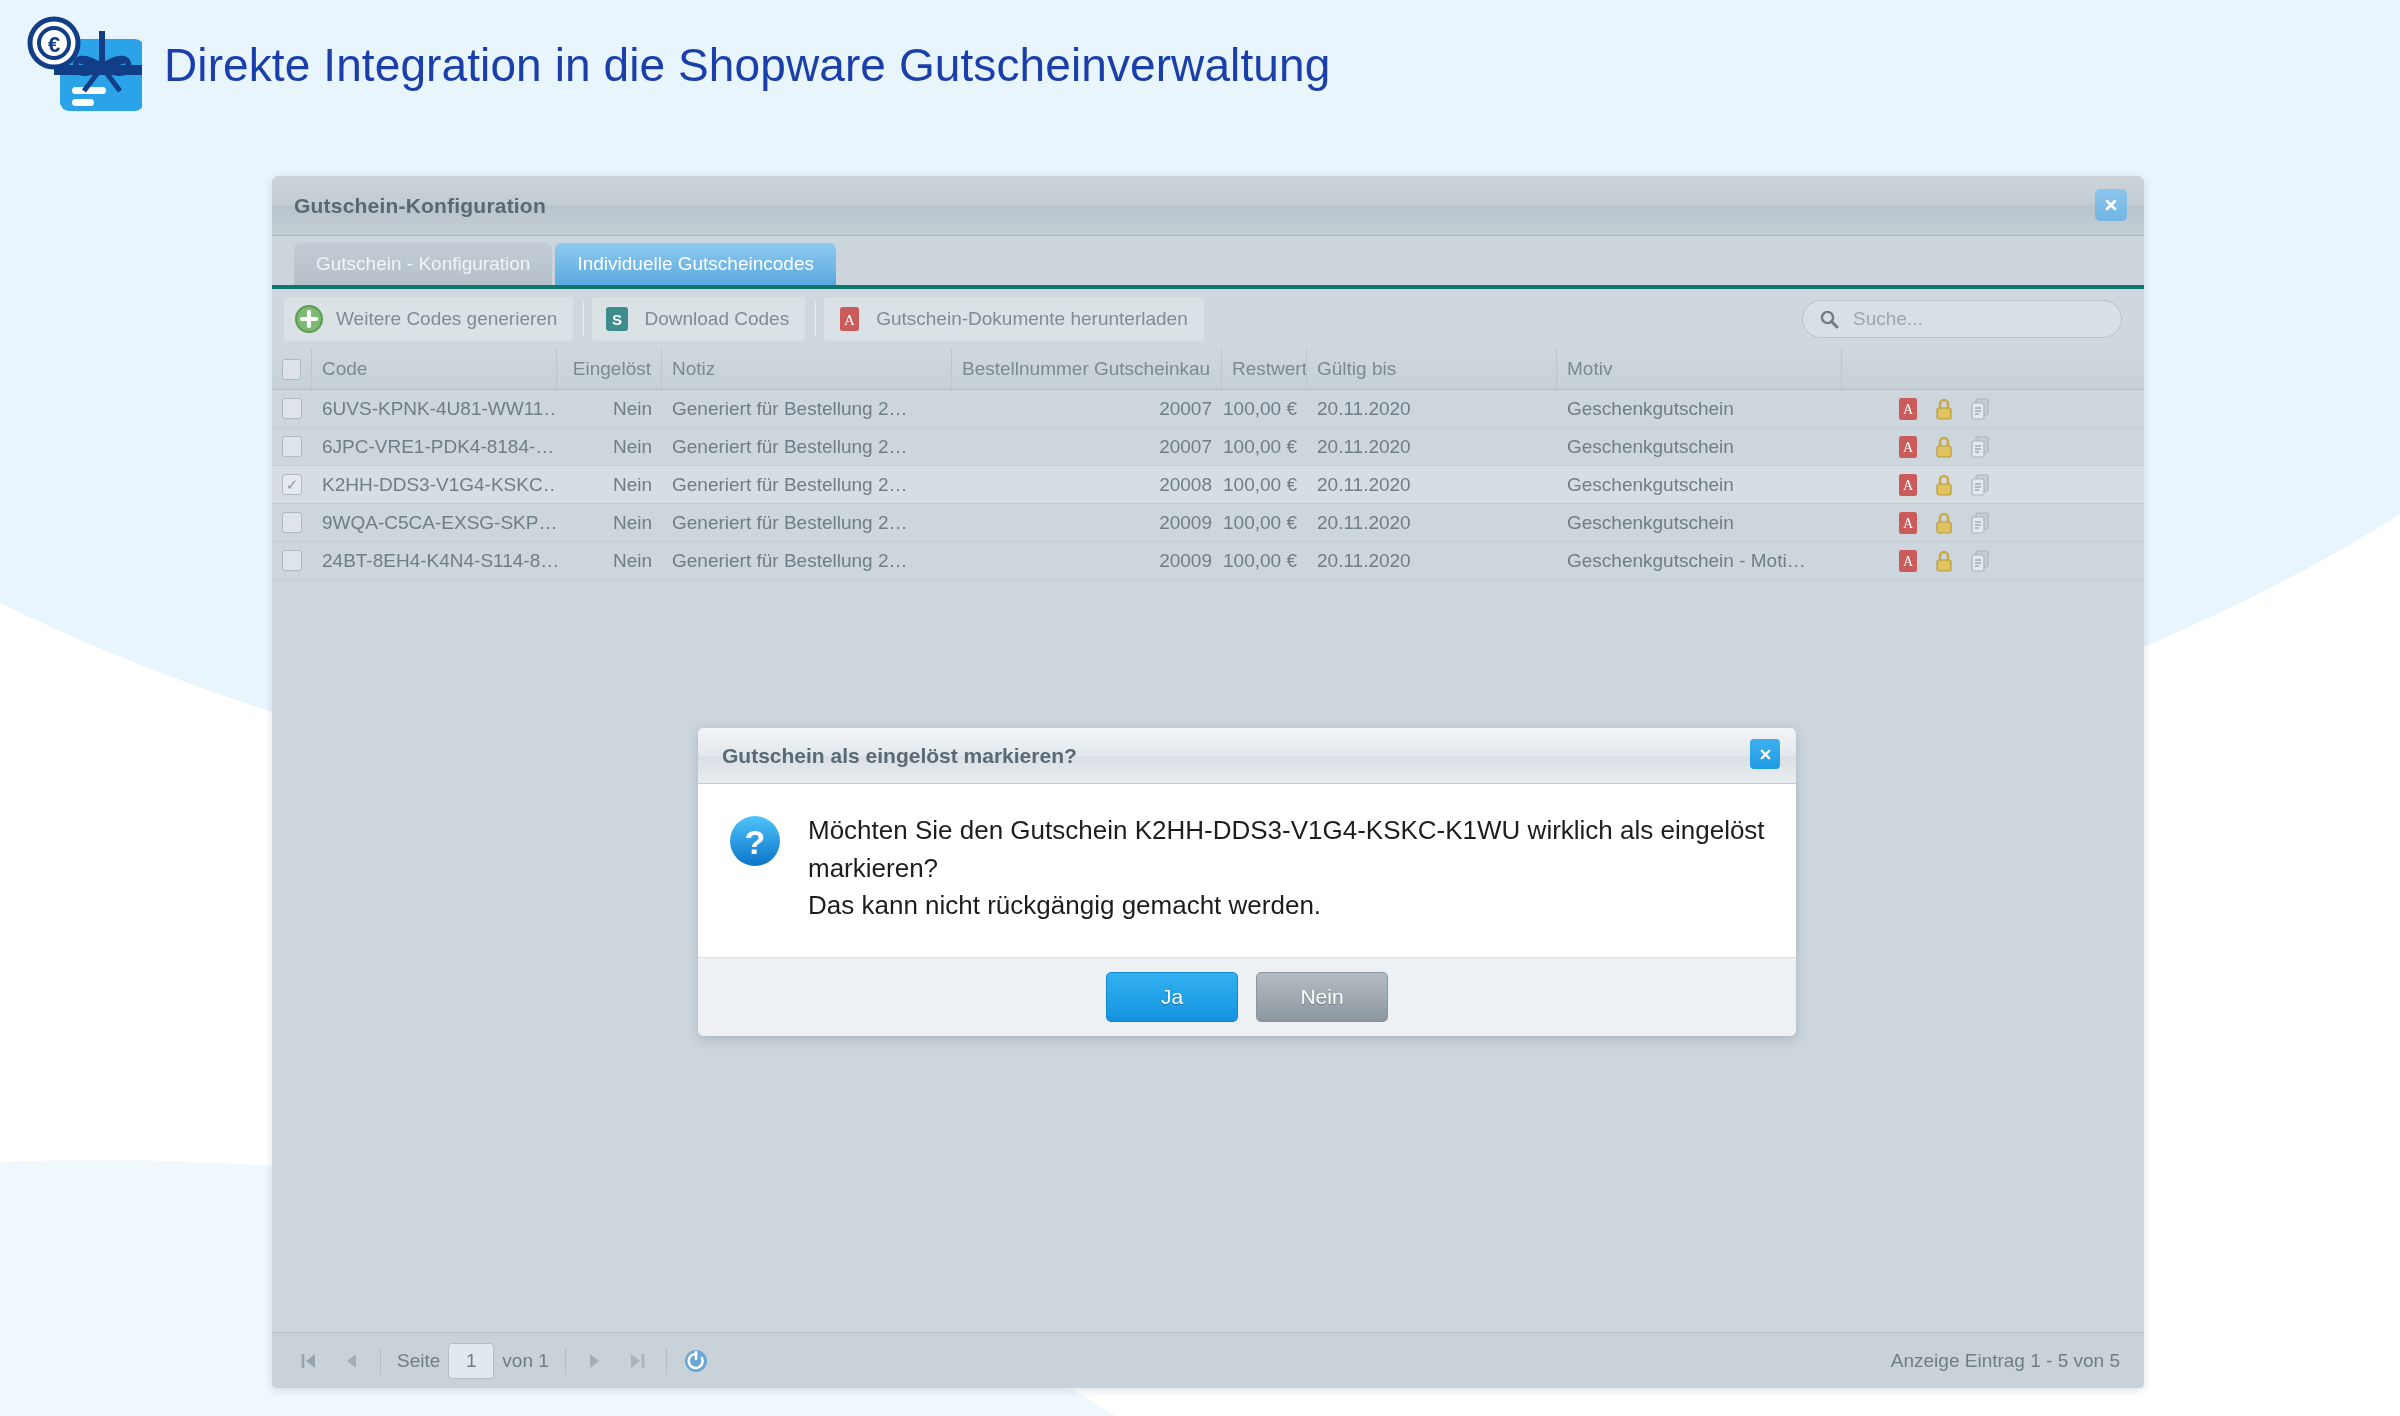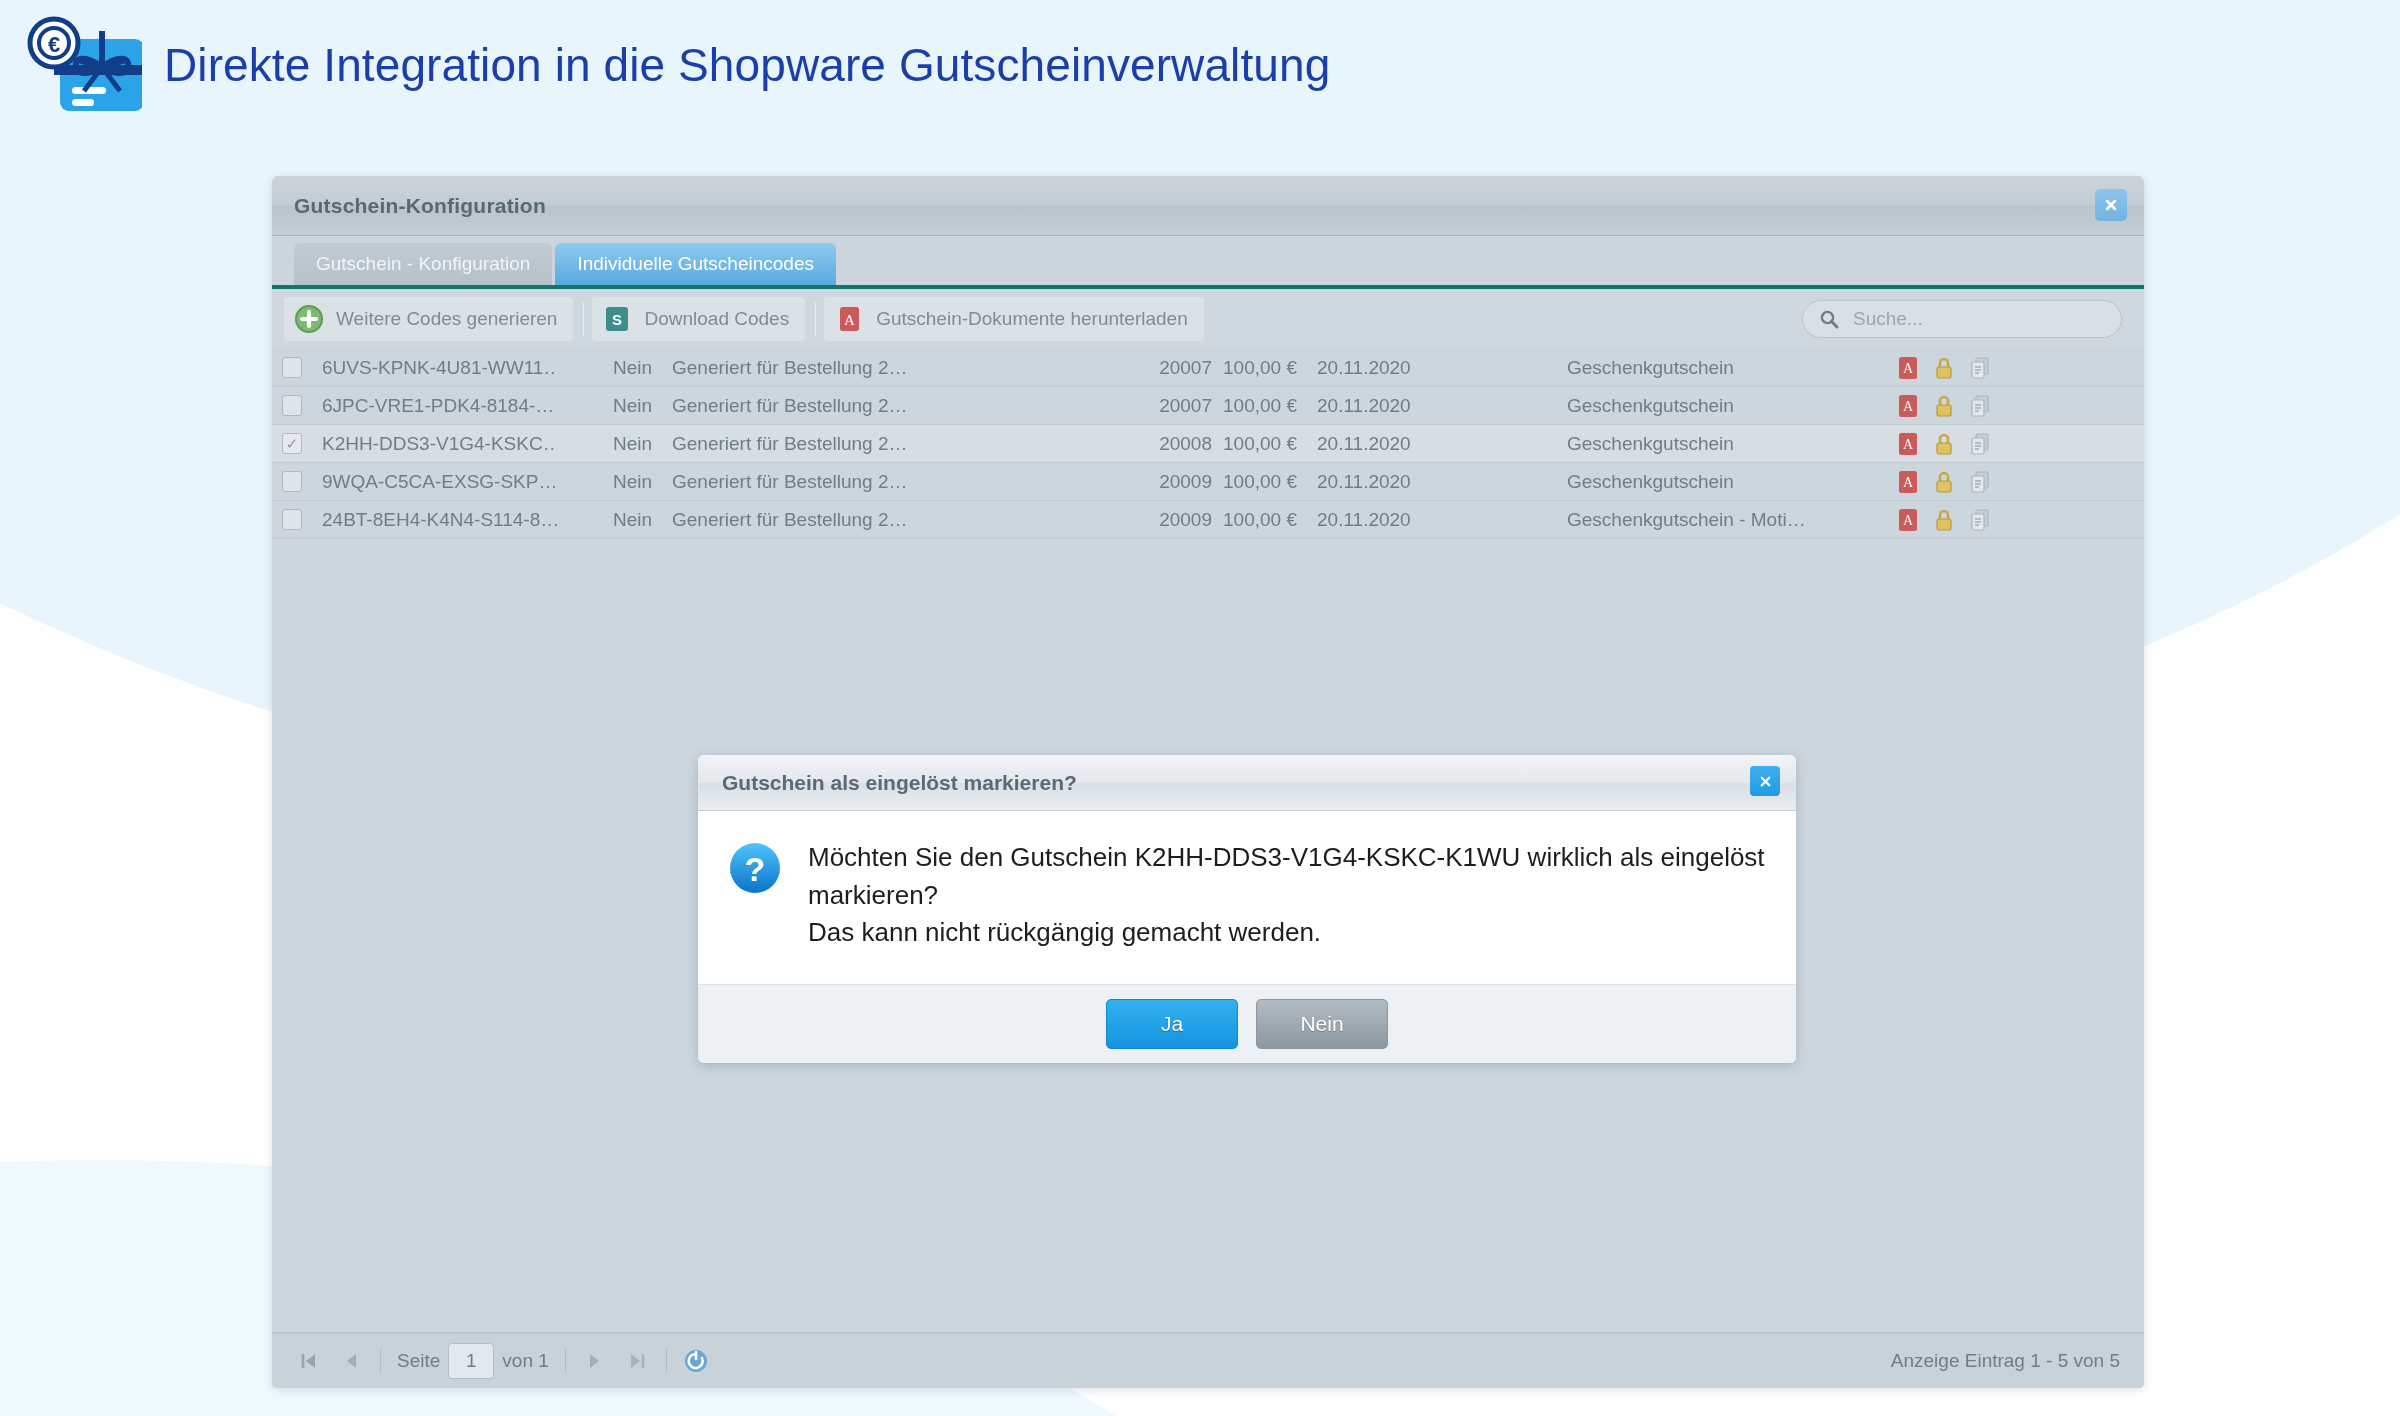--- a/index.html
+++ b/index.html
@@ -279,21 +279,20 @@
 
   
   .msgbox {
     position: absolute;
     left: 698px; top: 728px;
     width: 1098px;
     border-radius: 6px;
     background: #eef1f3;
     box-shadow: 0 3px 12px rgba(70,90,110,.28);
     overflow: hidden;
-    margin-top: 27px;
   }
   .msg-title {
     height: 55px;
     background: linear-gradient(to bottom, #f2f5f7 0%, #e3e8ec 50%, #d9dfe4 52%, #e9eef1 100%);
     border-bottom: 1px solid #c4ccd2;
     display: flex; align-items: center;
     padding: 0 14px 0 24px;
     position: relative;
   }
   .msg-title span.t {
@@ -417,20 +416,33 @@
         <svg viewBox="0 0 20 20" width="20" height="20">
           <circle cx="8.5" cy="8.5" r="5.6" fill="none" stroke="#6f7d87" stroke-width="2.4"></circle>
           <path d="M12.8 12.8 L18 18" stroke="#6f7d87" stroke-width="3" stroke-linecap="round"></path>
         </svg>
       </span>
       <input class="search-input" type="text" placeholder="Suche..." style="">
     </div>
   </div>
 
   <div class="grid-wrap">
+    <div class="grid-head">
+      <div class="gh col-cb">
+        <span class="cbox"></span>
+      </div>
+      <div class="gh col-code">Code</div>
+      <div class="gh col-eing">Eingelöst</div>
+      <div class="gh col-notiz">Notiz</div>
+      <div class="gh col-best">Bestellnummer Gutscheinkau</div>
+      <div class="gh col-rest">Restwert</div>
+      <div class="gh col-gueltig">Gültig bis</div>
+      <div class="gh col-motiv">Motiv</div>
+      <div class="gh col-icons" style="border-right:0;"></div>
+    </div>
     <div class="grid-body" id="grid-body">
         <div class="grid-row">
           <div class="gc col-cb">
             <span class="cbox"></span>
           </div>
           <div class="gc col-code">6UVS-KPNK-4U81-WW11…</div>
           <div class="gc col-eing">Nein</div>
           <div class="gc col-notiz">Generiert für Bestellung 2…</div>
           <div class="gc col-best num">20007</div>
           <div class="gc col-rest num">100,00 €</div>

